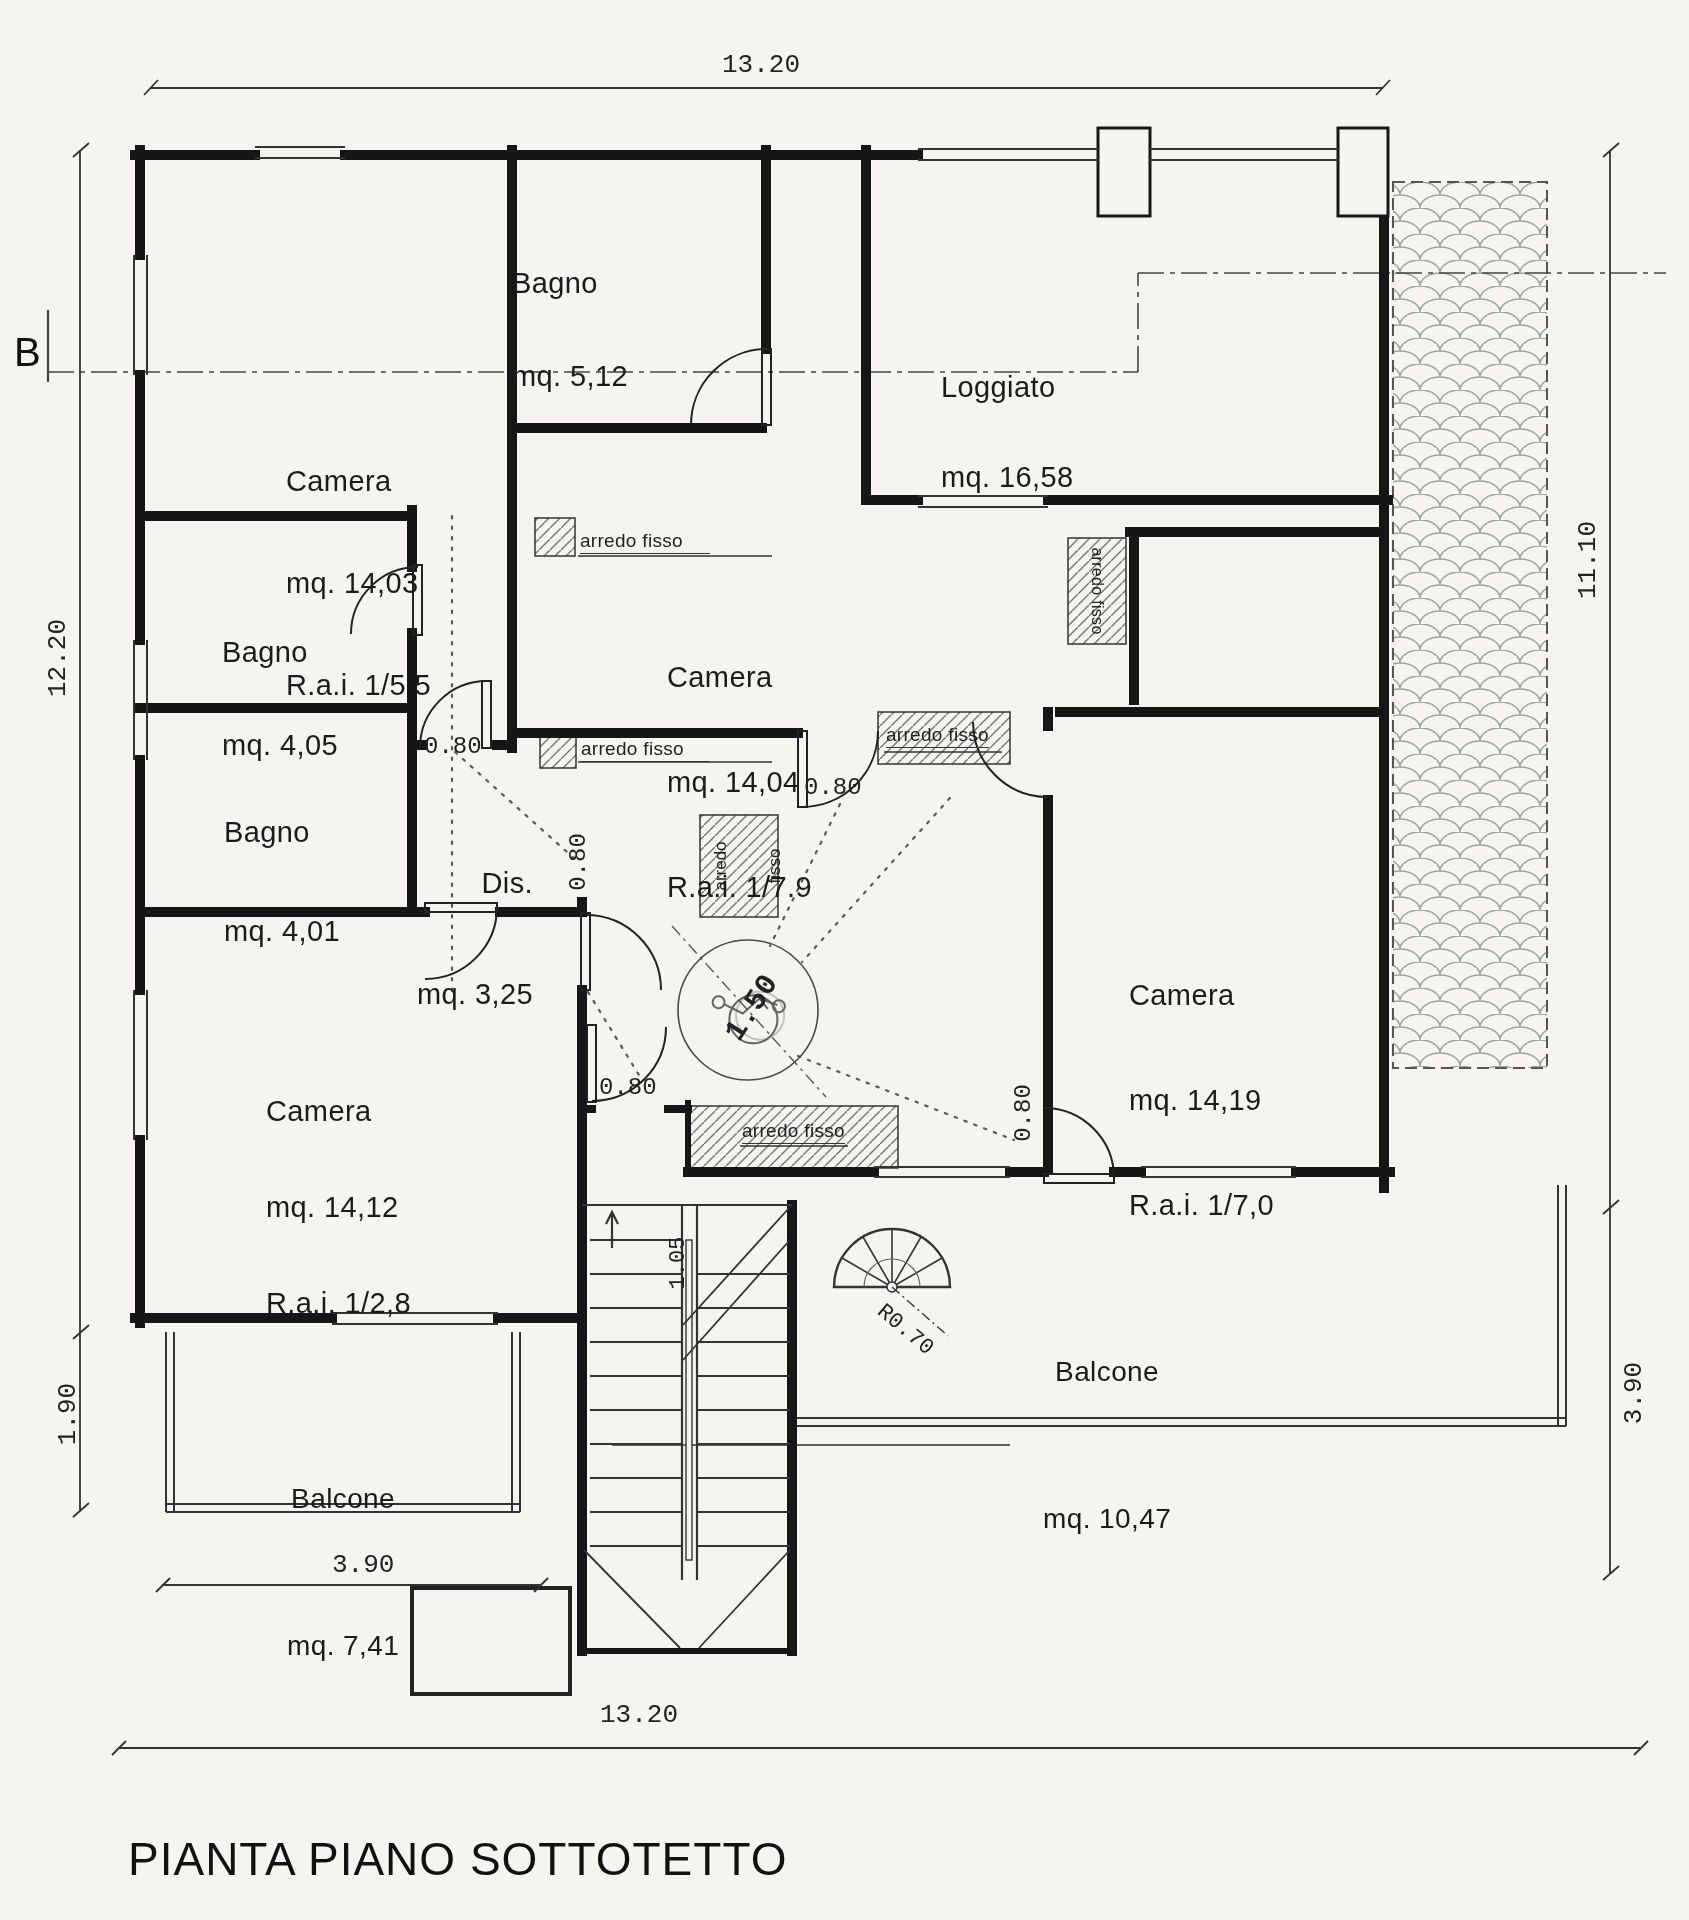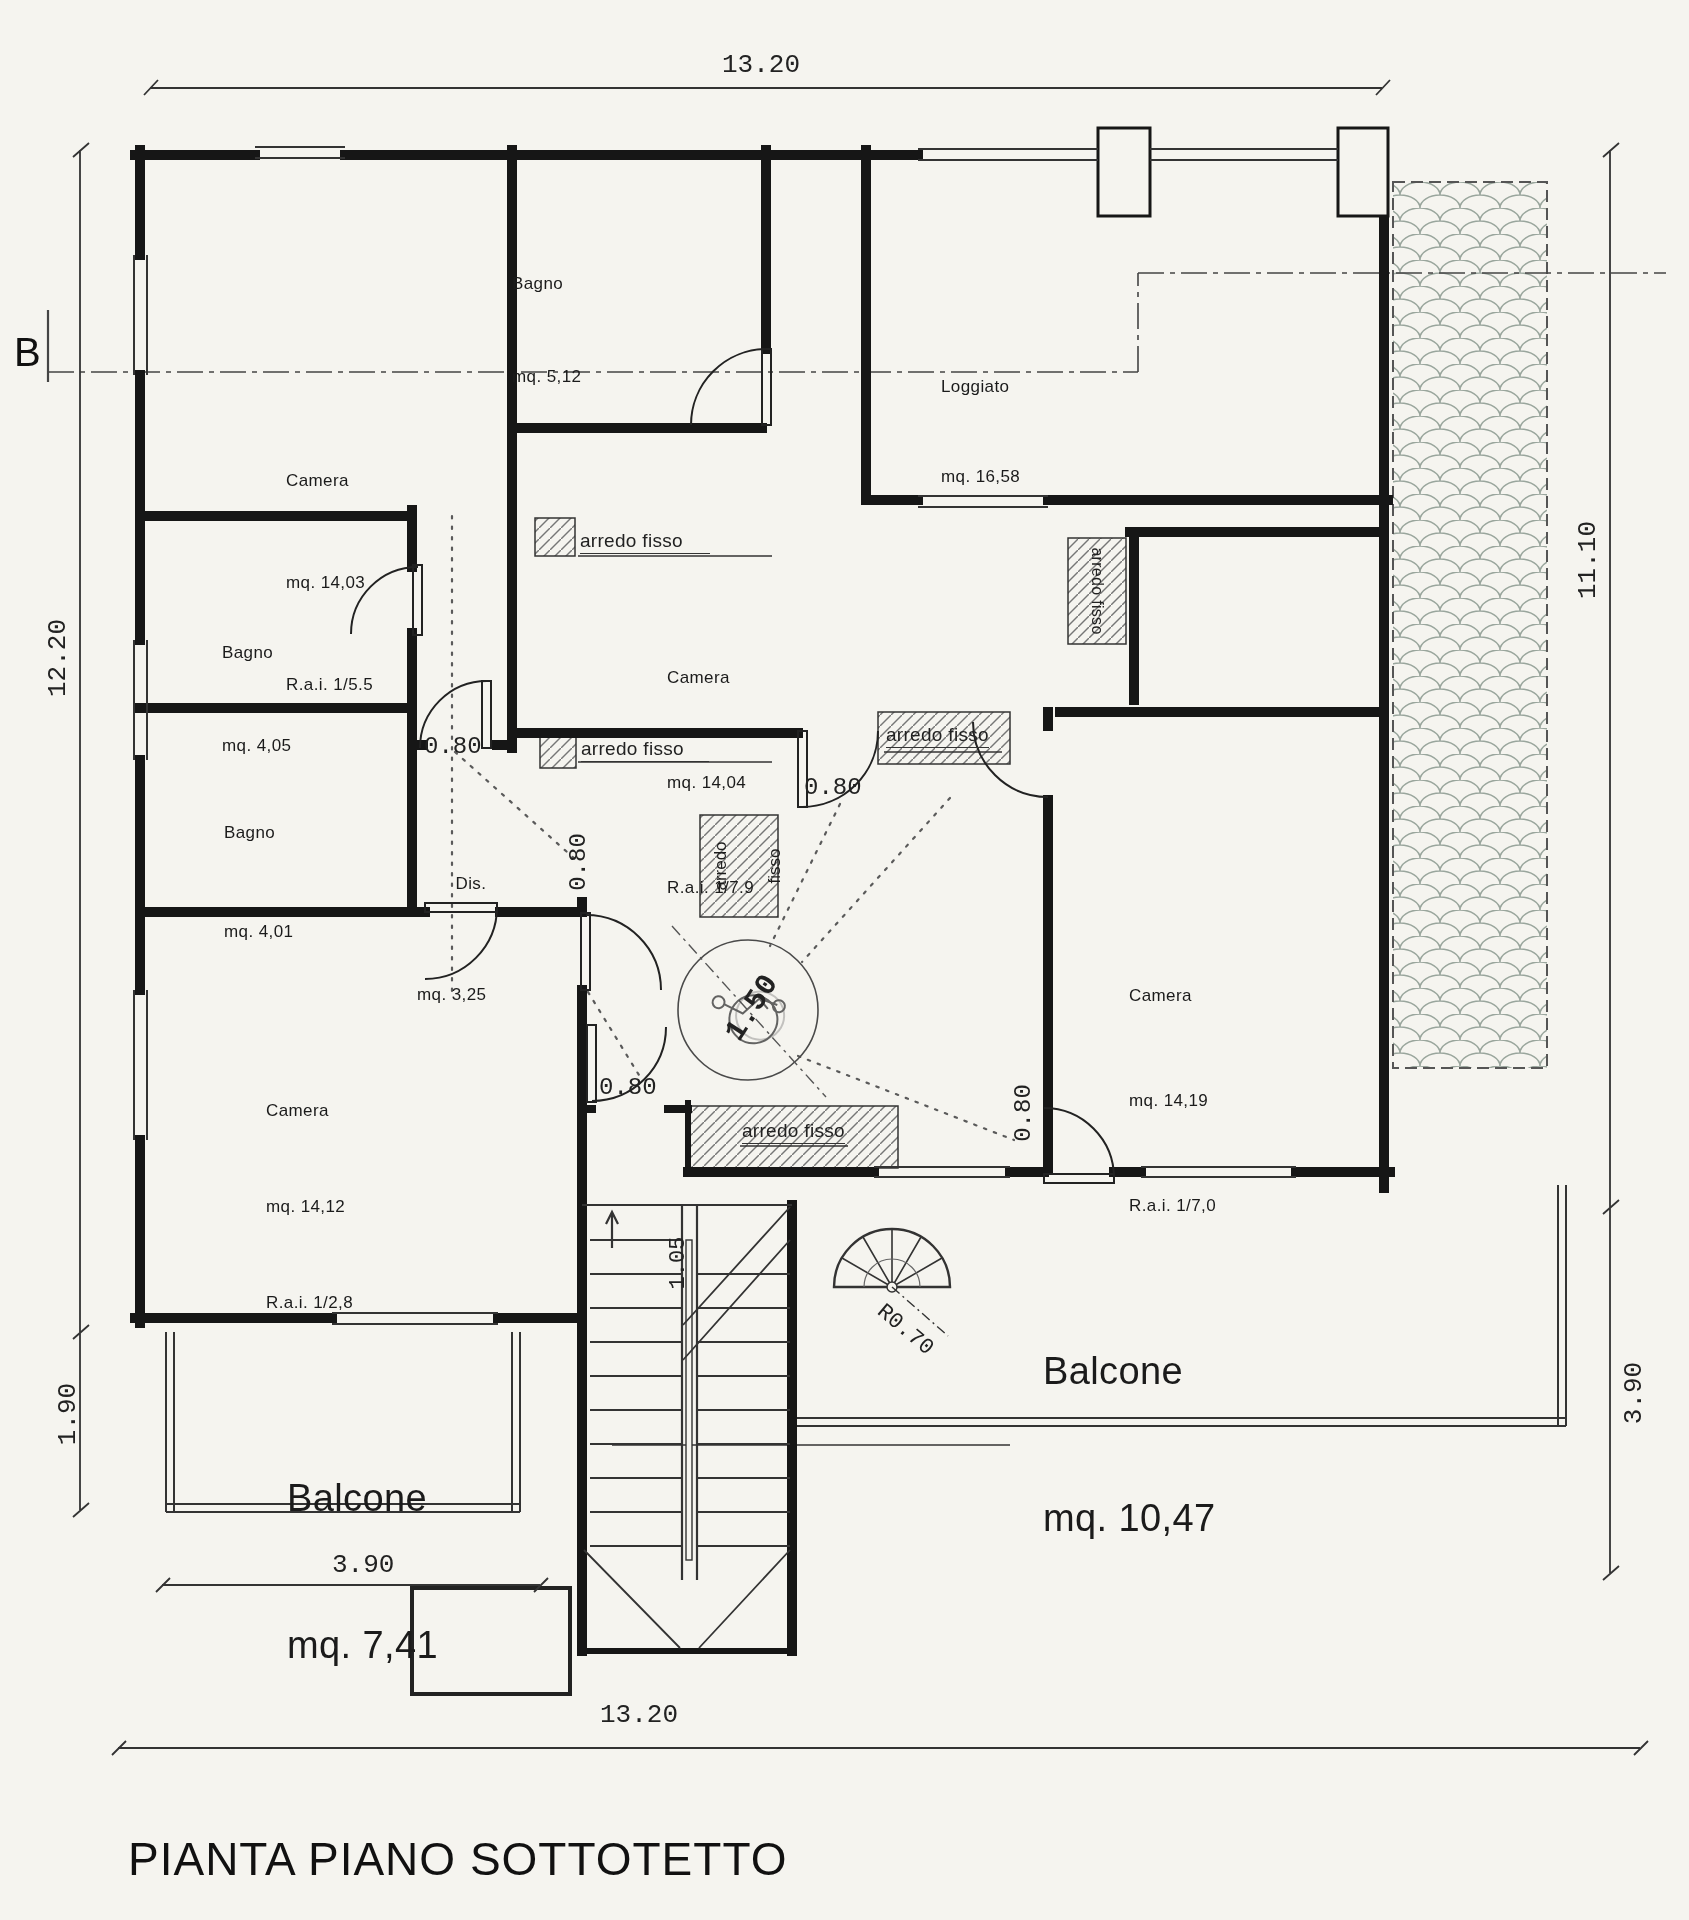--- a/index.html
+++ b/index.html
@@ -1,22 +1,22 @@
 <!DOCTYPE html>
 <html><head>
 <meta charset="utf-8">
 <style>
   html,body{margin:0;padding:0;background:#e8e7e2;}
   .page{position:relative;width:1689px;height:1920px;background:#f5f4ef;overflow:hidden;
         font-family:"Liberation Sans", sans-serif;color:#1c1c1c;}
   .page svg{position:absolute;left:0;top:0;}
   .lbl{position:absolute;white-space:pre;}
-  .rlabel{font-size:17px;line-height:34px;letter-spacing:.4px;color:#1b1b1b;}
+  .rlabel{font-size:29px;line-height:34px;letter-spacing:.4px;color:#1b1b1b;}
   .rlabel span{display:block;}
-  .big{font-size:38px;line-height:49px;}
+  .big{font-size:28px;line-height:49px;text-align:center;}
   .dmono{font-family:"Liberation Mono","DejaVu Sans Mono",monospace;font-size:24px;color:#222;}
   .dim{font-family:"Liberation Mono","DejaVu Sans Mono",monospace;font-size:26px;color:#222;}
   .rot{transform:translate(-50%,-50%) rotate(-90deg);}
   .alabel{font-size:19px;color:#222;letter-spacing:.3px;}
   .u{border-bottom:1.6px solid #333;padding-bottom:1px;}
   .vertccw{transform:translate(-50%,-50%) rotate(-90deg);transform-origin:center;}
   .title{font-size:46px;letter-spacing:1px;color:#111;}
   .bmark{font-size:40px;color:#111;}
   .small2{font-size:22px;line-height:25px;color:#1d1d1d;}
 </style>

